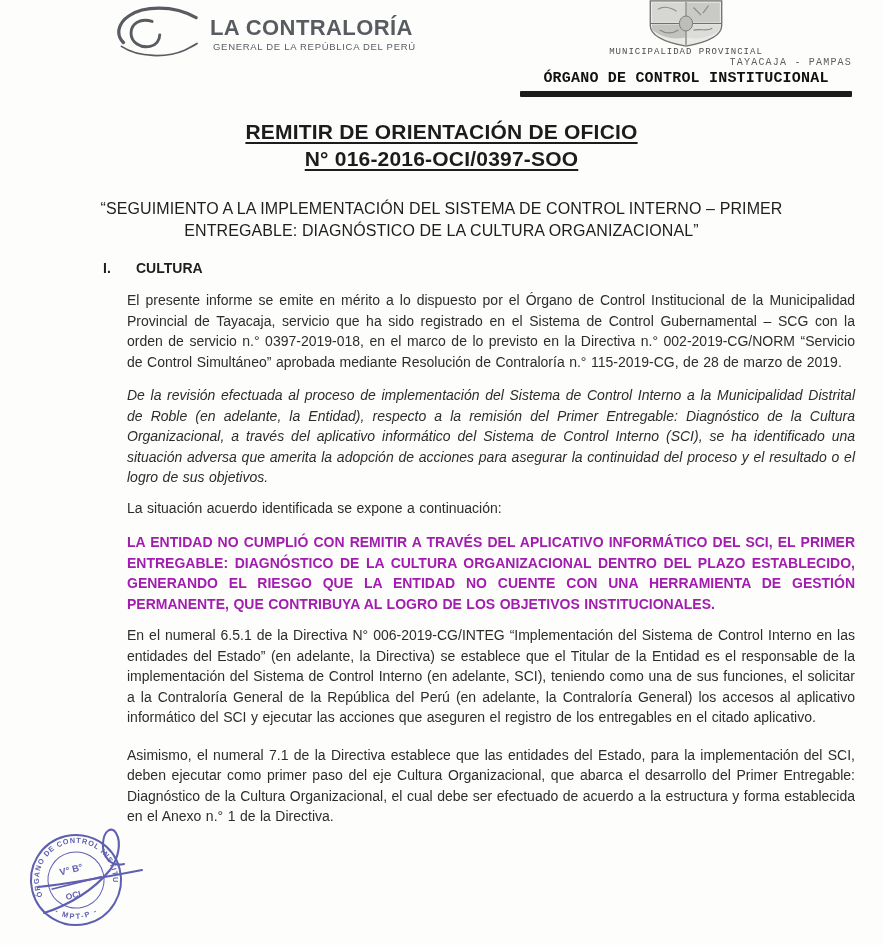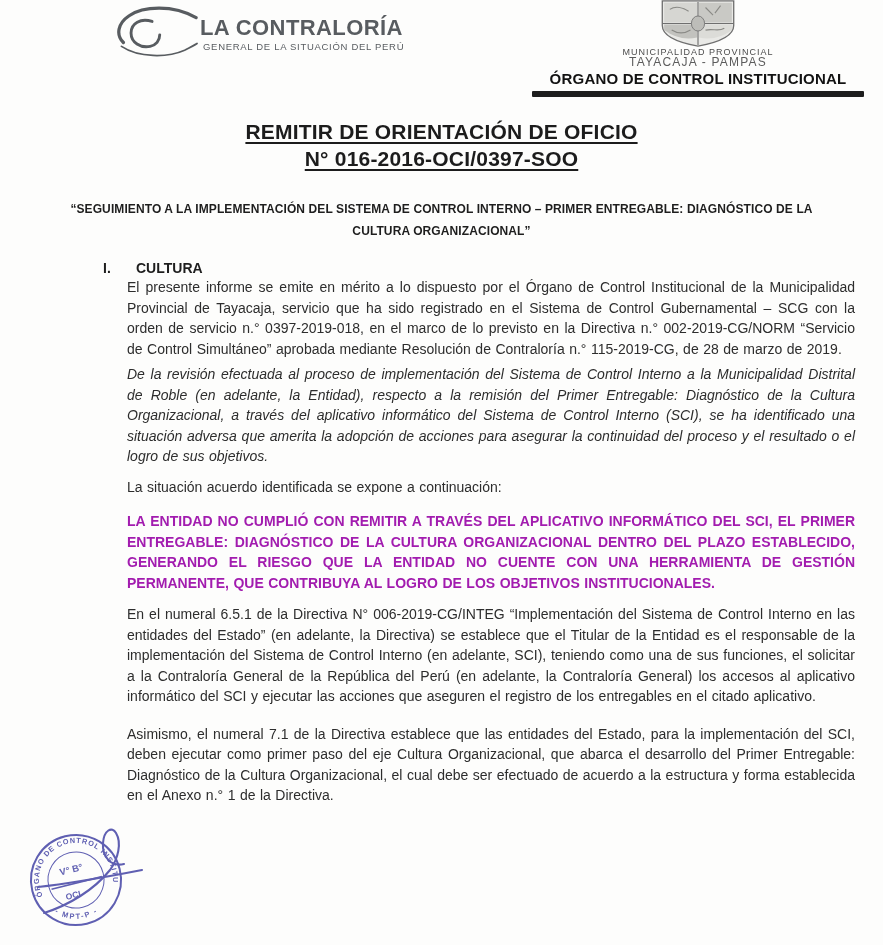--- a/index.html
+++ b/index.html
@@ -9,63 +9,63 @@
     color:var(--text, #2b2b2b);
     font-family:"Liberation Sans", sans-serif;
   }
   .page { position:relative; width:883px; height:945px; }
 
   
   .header { position:relative; height:96px; }
   .logo-block { position:absolute; left:110px; top:4px; display:flex; }
   .logo-mark { width:88px; height:56px; }
   .logo-mark path { fill:none; stroke:var(--logo-gray,#585c60); stroke-linecap:round; }
-  .logo-text { margin-left:2px; margin-top:12px; }
+  .logo-text { margin-left:12px; margin-top:12px; }
   .logo-title {
     font-size:22px; font-weight:600; letter-spacing:0.4px;
     color:var(--logo-gray,#585c60); line-height:24px; white-space:nowrap;
   }
   .logo-subtitle {
     font-size:9.5px; letter-spacing:0.7px; color:var(--logo-gray,#585c60);
     margin-top:1px; padding-left:3px; white-space:nowrap;
   }
 
-  .emblem-block { position:absolute; left:532px; top:0; width:332px; text-align:center; }
+  .emblem-block { position:absolute; left:520px; top:0; width:332px; text-align:center;font-family:Liberation Mono, monospace; }
   .shield-svg { display:block; margin:0 auto; width:98px; height:47px; }
   .muni-line1 { font-size:9px; letter-spacing:1px; color:#4c4c4c; line-height:11px; }
-  .muni-line2 { font-size:12px; letter-spacing:1.2px; color:#5c5c5c; line-height:9px; }
+  .muni-line2 { font-size:10px; letter-spacing:1.2px; color:#5c5c5c; line-height:9px;text-align:right; }
   .office-name { font-size:15px; font-weight:bold; letter-spacing:0.2px; color:#121212; margin-top:3px; line-height:17px; white-space:nowrap; }
   .office-bar { height:6px; background:var(--office-bar,#1d1d1d); margin-top:4px; border-radius:1px; }
 
   
   .title-block { margin-top:22px; text-align:center; }
   .title-line {
     font-size:21px; font-weight:bold; letter-spacing:0.2px; line-height:27px;
     text-decoration:underline; text-decoration-thickness:2px; text-underline-offset:3px;
     color:#1c1c1c;
   }
   .subtitle {
     margin:26px auto 0; width:792px; text-align:center;
-    font-weight:bold; font-size:12px; line-height:22px; letter-spacing:0.1px; color:#1e1e1e;
+    font-weight:normal; font-size:16px; line-height:22px; letter-spacing:0.1px; color:#1e1e1e;
   }
 
   
   .doc-body { margin:17px 28px 0 103px; }
   .section-heading { display:flex; font-weight:bold; font-size:14px; line-height:18px; color:#1e1e1e; }
   .sec-num { width:33px; flex:none; }
   .para {
     margin:0 0 0 24px; text-align:justify; font-size:14px; line-height:20.5px;
     word-spacing:0.6px; color:#2d2d2d;
   }
   .para.bold-caps { font-weight:bold; color:#a21caf; }
   .mt5  { margin-top:5px;font-style:italic; }
   .mt10 { margin-top:10px; }
   .mt11 { margin-top:11px; }
   .mt12 { margin-top:12px; }
-  .mt13 { }
+  .mt13 { margin-top:13px; }
   .mt14 { margin-top:14px; }
   .mt17 { margin-top:17px; }
 
   
   .stamp { position:absolute; left:14px; top:816px; width:134px; height:126px; }
   .stamp-svg { width:134px; height:126px; opacity:0.88; }
   .ring-outer { fill:none; stroke:var(--stamp-ink,#4a4aa8); stroke-width:2; }
   .ring-inner { fill:none; stroke:var(--stamp-ink,#4a4aa8); stroke-width:1; }
   .ring-text  { fill:var(--stamp-ink,#4a4aa8); font-family:"Liberation Sans",sans-serif;
                 font-size:7.3px; letter-spacing:0.9px; font-weight:bold; }
@@ -81,21 +81,21 @@
 
   <header class="header">
     <div class="logo-block">
       <svg class="logo-mark" viewBox="0 0 92 58">
         <path d="M 90 14 C 66 0 34 2 20 12 C 8 20 6 32 14 40" stroke-width="3.4"></path>
         <path d="M 44 18 C 32 14 22 20 22 30 C 22 40 32 46 42 44 C 48 43 52 38 52 32" stroke-width="3"></path>
         <path d="M 12 44 C 30 56 60 56 78 48 C 84 45 88 43 91 41" stroke-width="1.8"></path>
       </svg>
       <div class="logo-text">
         <div class="logo-title">LA CONTRALORÍA</div>
-        <div class="logo-subtitle">GENERAL DE LA SITUACIÓN DEL PERÚ</div>
+        <div class="logo-subtitle">GENERAL DE LA REPÚBLICA DEL PERÚ</div>
       </div>
     </div>
 
     <div class="emblem-block">
       <svg class="shield-svg" viewBox="0 0 100 50">
         <path d="M 12 1 H 88 V 27 Q 88 42 50 49 Q 12 42 12 27 Z" fill="#e9e9e6" stroke="#6f6f6f" stroke-width="1.4"></path>
         <path d="M 14 3 H 49 V 24 H 14 Z" fill="#d6d6d2"></path>
         <path d="M 51 3 H 86 V 24 H 51 Z" fill="#c9c9c5"></path>
         <path d="M 14 26 H 49 V 40 Q 30 44 14 32 Z" fill="#c2c2be"></path>
         <path d="M 51 26 H 86 V 32 Q 70 44 51 40 Z" fill="#dcdcd8"></path>

